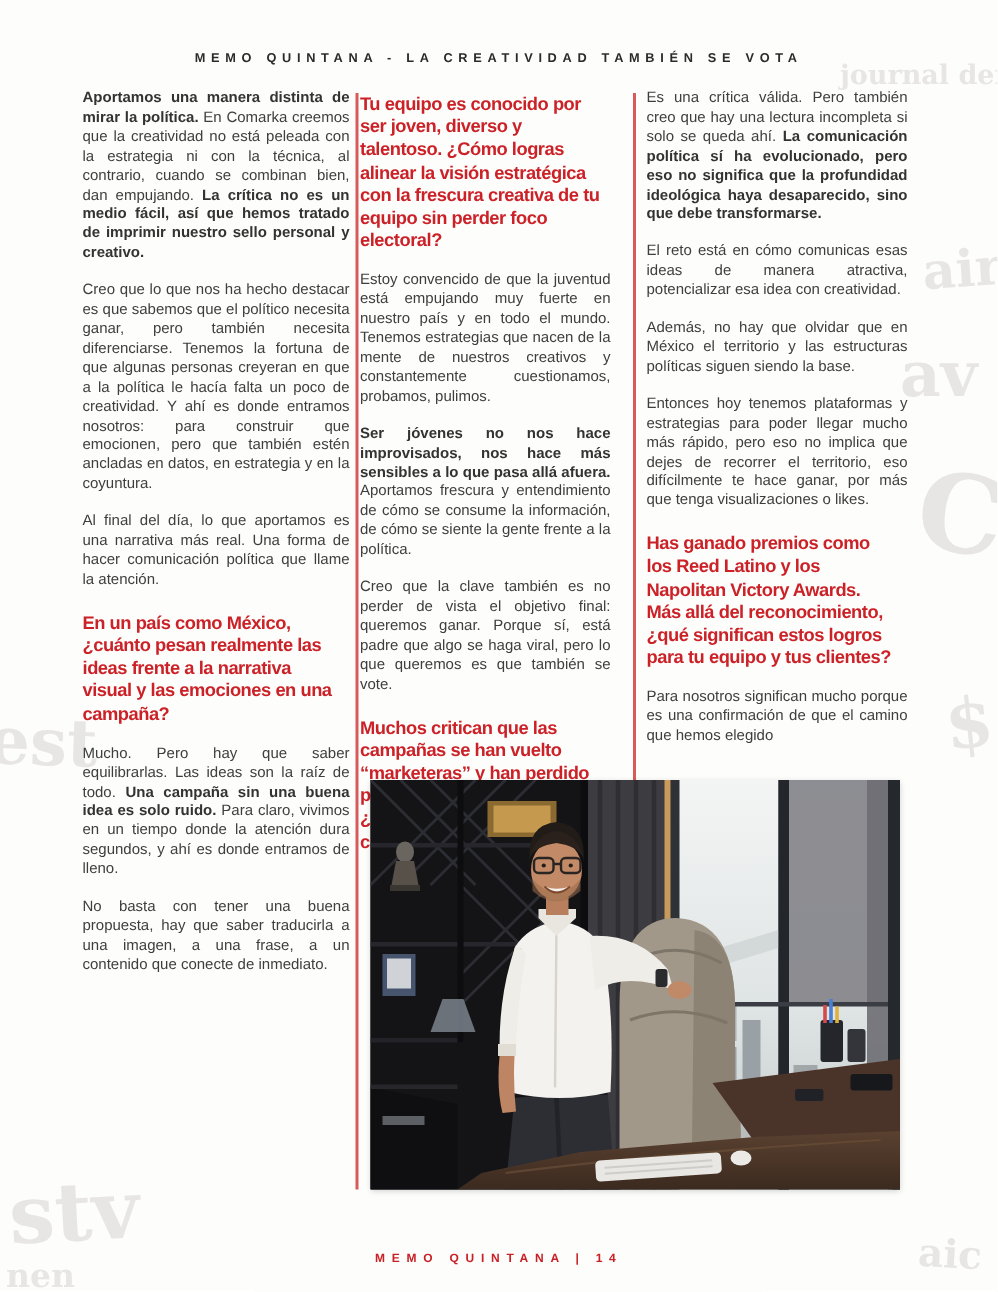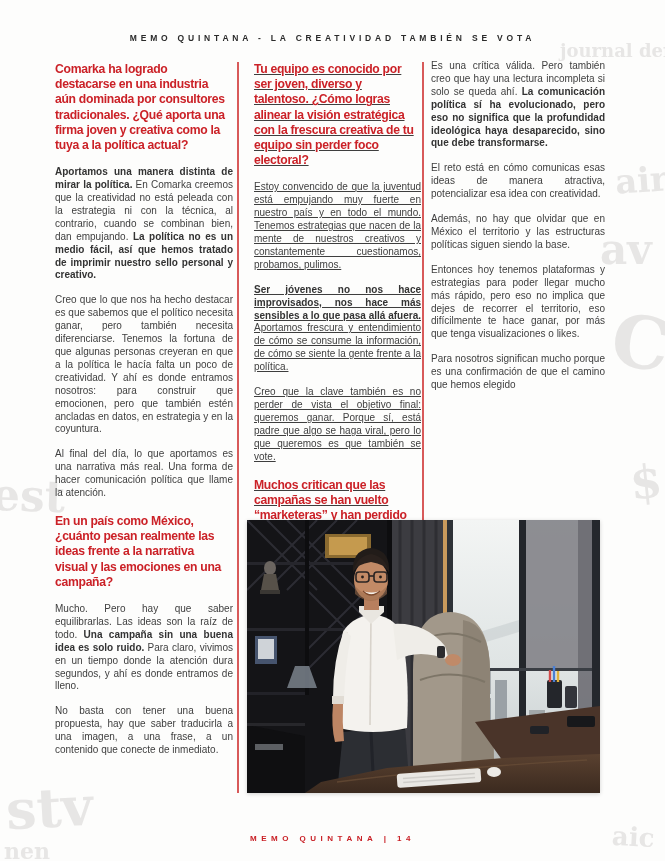--- a/index.html
+++ b/index.html
@@ -17,21 +17,21 @@
     font-size:8.5px;font-weight:bold;letter-spacing:3.8px;color:#2b2b2b;
   }
   .pagefooter{
     position:absolute;top:834px;left:0;width:100%;text-align:center;
     font-size:8px;font-weight:bold;letter-spacing:4.5px;color:#c92026;
   }
   
   .col{position:absolute;top:60px;text-align:justify;
        font-size:10px;line-height:12.9px;color:#3e3e3e;}
   .col1{left:55px;width:178px;}
-  .col2{left:254px;width:167px;text-decoration:underline;}
+  .col2{left:240px;width:167px;}
   .col3{left:431px;width:174px;}
   .col p{margin:0 0 12px 0;}
   .col p.q{
     color:#cb2127;font-weight:bold;text-align:left;
     font-size:12.2px;line-height:15.2px;letter-spacing:-0.3px;
     margin:14px 0 13px 0;padding-right:6px;
   }
   .col p.q:first-child{margin-top:2px;}
   .col b{font-weight:bold;color:#333;}
   .col p.q b{color:#cb2127;}
@@ -61,40 +61,40 @@
       <span class="wm" style="left: 4px; top: 838px; font-size: 22px; transform: rotate(0deg);">nen</span>
       <span class="wm" style="left: 612px; top: 822px; font-size: 26px; transform: rotate(3deg);">aic</span>
     </div>
 
   <div class="masthead">MEMO QUINTANA - LA CREATIVIDAD TAMBIÉN SE VOTA</div>
 
   <div class="divider d1"></div>
   <div class="divider d2"></div>
 
   <div class="col col1">
-      <p class="q"><b>Comarka ha logrado destacarse en una industria aún dominada por consultores tradicionales. ¿Qué aporta una firma joven y creativa como la tuya a la política actual?</b></p>
-      <p class="a"><b>Aportamos una manera distinta de mirar la política. </b><span>En Comarka creemos que la creatividad no está peleada con la estrategia ni con la técnica, al contrario, cuando se combinan bien, dan empujando. </span><b>La política no es un medio fácil, así que hemos tratado de imprimir nuestro sello personal y creativo.</b></p>
+      <p class="a"><b>Aportamos una manera distinta de mirar la política. </b><span>En Comarka creemos que la creatividad no está peleada con la estrategia ni con la técnica, al contrario, cuando se combinan bien, dan empujando. </span><b>La crítica no es un medio fácil, así que hemos tratado de imprimir nuestro sello personal y creativo.</b></p>
       <p class="a"><span>Creo que lo que nos ha hecho destacar es que sabemos que el político necesita ganar, pero también necesita diferenciarse. Tenemos la fortuna de que algunas personas creyeran en que a la política le hacía falta un poco de creatividad. Y ahí es donde entramos nosotros: para construir que emocionen, pero que también estén ancladas en datos, en estrategia y en la coyuntura.</span></p>
       <p class="a"><span>Al final del día, lo que aportamos es una narrativa más real. Una forma de hacer comunicación política que llame la atención.</span></p>
       <p class="q"><b>En un país como México, ¿cuánto pesan realmente las ideas frente a la narrativa visual y las emociones en una campaña?</b></p>
       <p class="a"><span>Mucho. Pero hay que saber equilibrarlas. Las ideas son la raíz de todo. </span><b>Una campaña sin una buena idea es solo ruido. </b><span>Para claro, vivimos en un tiempo donde la atención dura segundos, y ahí es donde entramos de lleno.</span></p>
       <p class="a"><span>No basta con tener una buena propuesta, hay que saber traducirla a una imagen, a una frase, a un contenido que conecte de inmediato.</span></p>
     </div>
   <div class="col col2">
       <p class="q"><b>Tu equipo es conocido por ser joven, diverso y talentoso. ¿Cómo logras alinear la visión estratégica con la frescura creativa de tu equipo sin perder foco electoral?</b></p>
       <p class="a"><span>Estoy convencido de que la juventud está empujando muy fuerte en nuestro país y en todo el mundo. Tenemos estrategias que nacen de la mente de nuestros creativos y constantemente cuestionamos, probamos, pulimos.</span></p>
       <p class="a"><b>Ser jóvenes no nos hace improvisados, nos hace más sensibles a lo que pasa allá afuera. </b><span>Aportamos frescura y entendimiento de cómo se consume la información, de cómo se siente la gente frente a la política.</span></p>
       <p class="a"><span>Creo que la clave también es no perder de vista el objetivo final: queremos ganar. Porque sí, está padre que algo se haga viral, pero lo que queremos es que también se vote.</span></p>
       <p class="q"><b>Muchos critican que las campañas se han vuelto “marketeras” y han perdido profundidad ideológica. ¿Qué opinas tú de esa crítica?</b></p>
     </div>
   <div class="col col3">
       <p class="a"><span>Es una crítica válida. Pero también creo que hay una lectura incompleta si solo se queda ahí. </span><b>La comunicación política sí ha evolucionado, pero eso no significa que la profundidad ideológica haya desaparecido, sino que debe transformarse.</b></p>
       <p class="a"><span>El reto está en cómo comunicas esas ideas de manera atractiva, potencializar esa idea con creatividad.</span></p>
       <p class="a"><span>Además, no hay que olvidar que en México el territorio y las estructuras políticas siguen siendo la base.</span></p>
       <p class="a"><span>Entonces hoy tenemos plataformas y estrategias para poder llegar mucho más rápido, pero eso no implica que dejes de recorrer el territorio, eso difícilmente te hace ganar, por más que tenga visualizaciones o likes.</span></p>
+      <p class="q"><b>Has ganado premios como los Reed Latino y los Napolitan Victory Awards. Más allá del reconocimiento, ¿qué significan estos logros para tu equipo y tus clientes?</b></p>
       <p class="a"><span>Para nosotros significan mucho porque es una confirmación de que el camino que hemos elegido</span></p>
     </div>
 
   <div class="photo-frame" title="Memo Quintana sonriendo en su oficina, camisa blanca y lentes, apoyado en la silla de su escritorio con vista a la ciudad">
     <svg viewBox="0 0 353 273" preserveAspectRatio="none">
       <defs>
         <linearGradient id="sky" x1="0" y1="0" x2="0" y2="1">
           <stop offset="0" stop-color="#f3f5f4"></stop>
           <stop offset="0.55" stop-color="#dfe4e4"></stop>
           <stop offset="1" stop-color="#c2c9cb"></stop>

